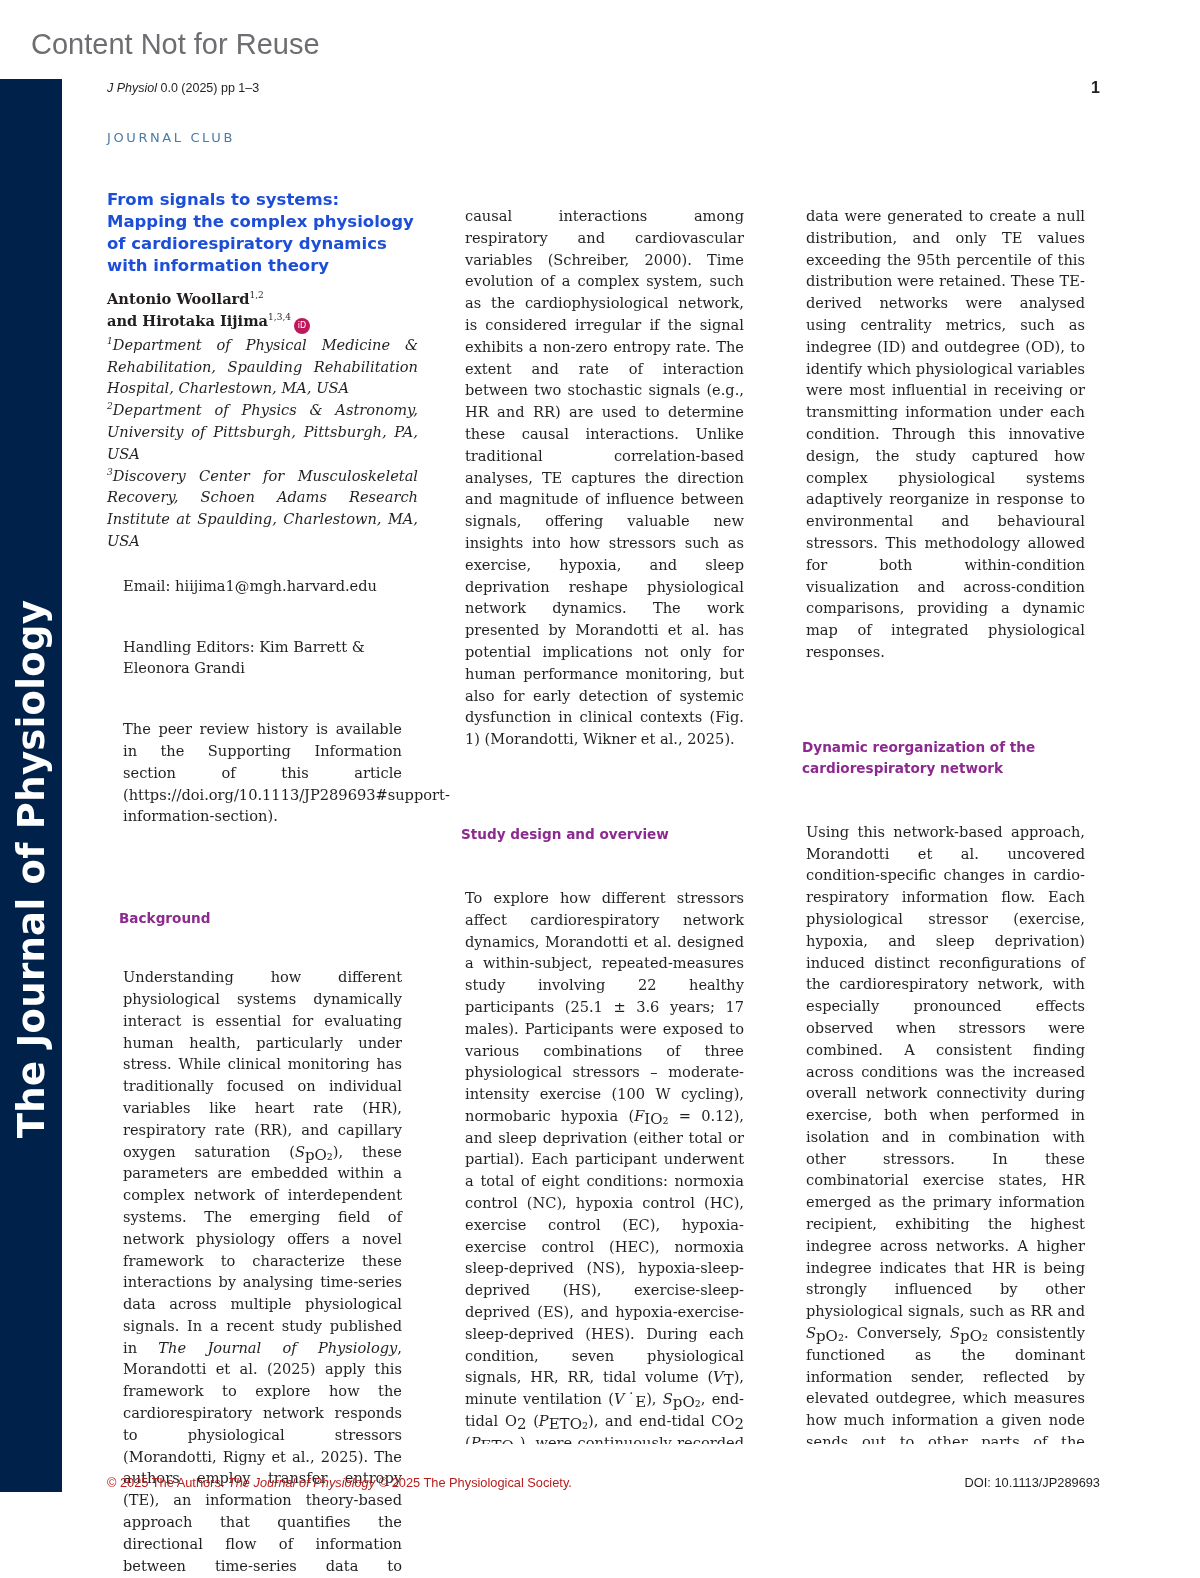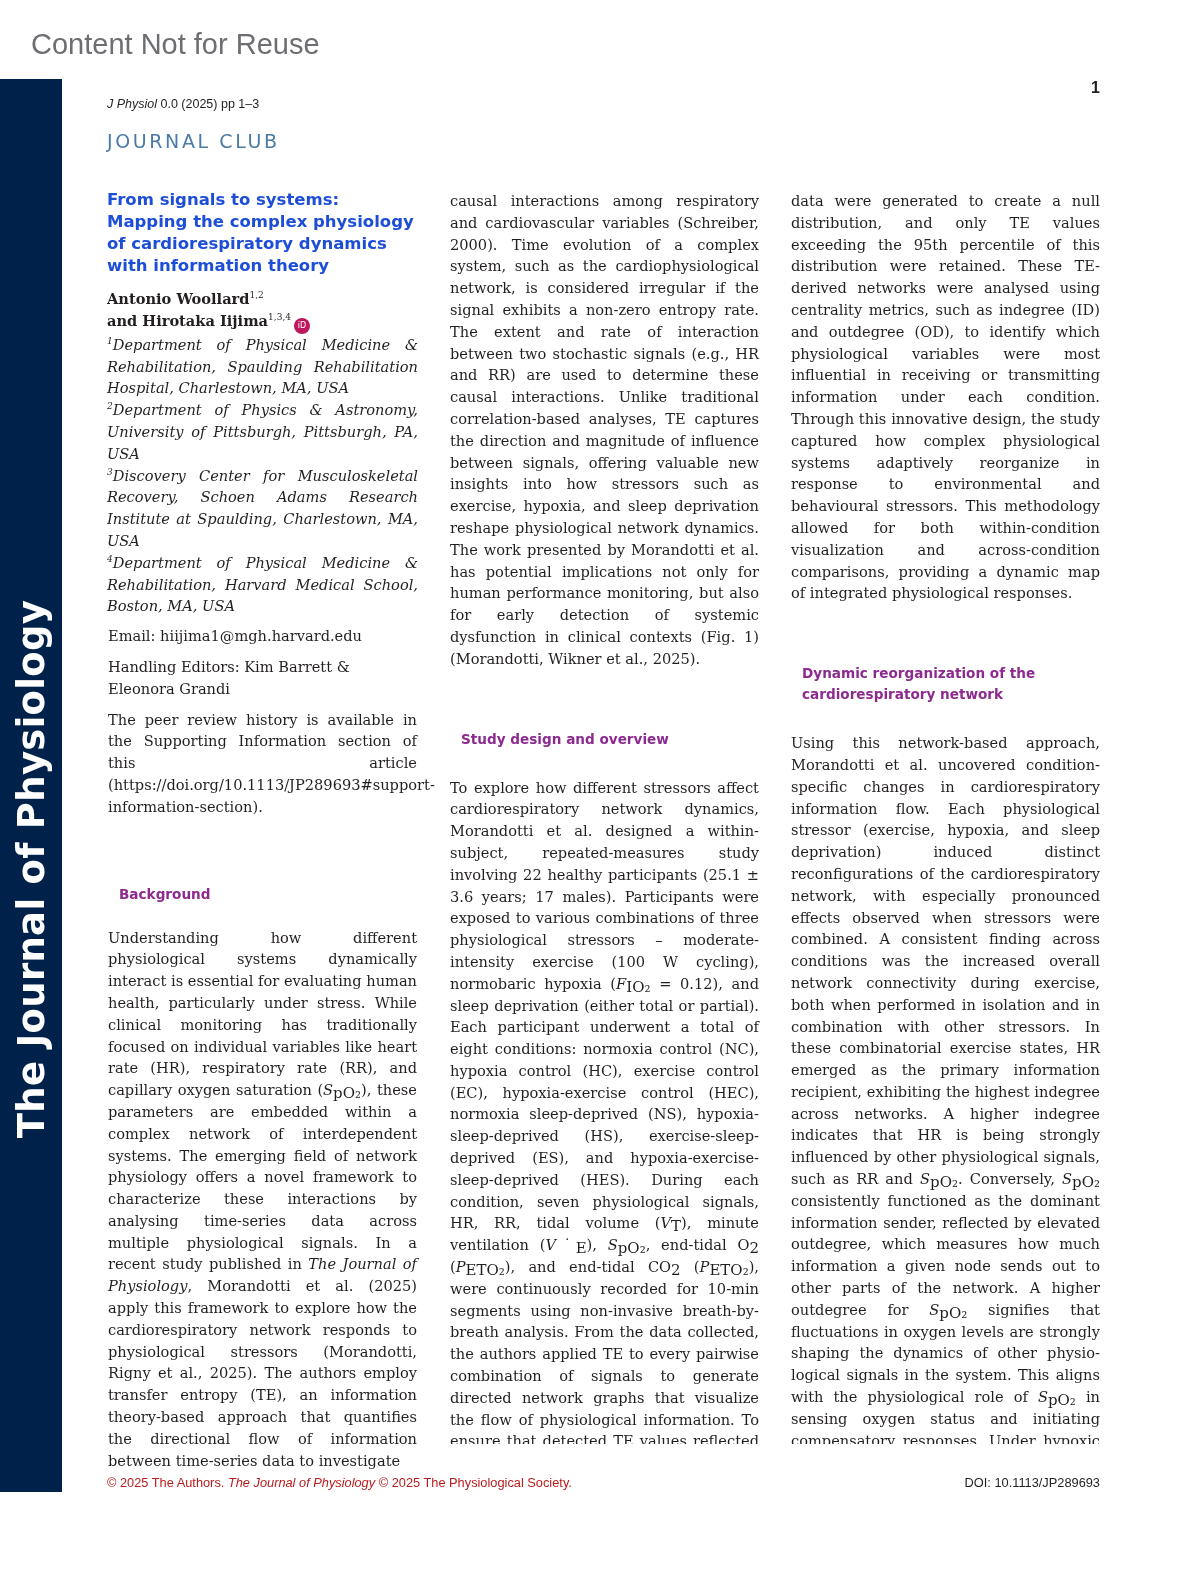--- a/index.html
+++ b/index.html
@@ -15,51 +15,51 @@
     position: absolute; left: 0; top: 79px; width: 62px; height: 1413px; background: #00224a;
   }
   .spine-text {
     position: absolute; left: 31px; top: 790px;
     transform: translate(-50%, -50%) rotate(-90deg);
     white-space: nowrap; color: #ffffff;
     font-family: "DejaVu Sans", sans-serif; font-weight: bold; font-size: 37px; letter-spacing: 0.3px;
   }
   .running-head {
     position: absolute; left: 107px; top: 81px;
-    font-family: "Liberation Sans", sans-serif; font-size: 12.5px; color: #231f20; margin-top: 16px;
+    font-family: "Liberation Sans", sans-serif; font-size: 12.5px; color: #231f20;
   }
   .running-head i { font-style: italic; }
   .page-num {
     position: absolute; right: 100px; top: 79px;
     font-family: "Liberation Sans", sans-serif; font-size: 16px; font-weight: bold; color: #231f20;
   }
   .section-label {
     position: absolute; left: 107px; top: 130px;
-    font-family: "DejaVu Sans", sans-serif; font-size: 19px; letter-spacing: 2.6px; color: #4a7ba7;
+    font-family: "DejaVu Sans", sans-serif; font-size: 13px; letter-spacing: 2.6px; color: #4a7ba7;
   }
   .col {
     position: absolute; top: 189px; width: 311px;
     font-size: 14.6px; line-height: 21.8px; text-align: justify; hyphens: manual;
   }
   .col1 { left: 107px; }
   .col2 { left: 449px; }
   .col3 { left: 790px; }
   .title {
     font-family: "DejaVu Sans", sans-serif; font-weight: bold; color: #1d4ed8;
     font-size: 16.5px; line-height: 22px; margin: 0 0 11px 0; text-align: left;
   }
   .authors { font-weight: bold; font-size: 14.6px; line-height: 21.8px; text-align: left; }
   .authors sup, .affil sup { font-size: 9px; font-weight: normal; vertical-align: 6px; line-height: 0; }
   .orcid {
     display: inline-block; width: 16px; height: 16px; border-radius: 50%; background: #be185d;
     color: #fff; font-family: "DejaVu Sans", sans-serif; font-size: 8px; line-height: 16px;
     text-align: center; vertical-align: -2px; margin-left: 3px; font-weight: normal;
   }
   .affil { font-style: italic; }
-  .para { margin: 1px; }
+  .para { margin: 16px; }
   .gap-s { height: 7px; }
   .heading {
     font-family: "DejaVu Sans", sans-serif; font-weight: bold; color: #8d2a90;
     font-size: 13.6px; line-height: 21px; text-align: left; margin: 12px;
   }
   .sub { font-size: 15px; vertical-align: -3px; line-height: 0; }
   .footer-left {
     position: absolute; left: 107px; top: 1475px;
     font-family: "Liberation Sans", sans-serif; font-size: 12.8px; color: #b91c1c;
   }
@@ -84,21 +84,20 @@
 <div class="col col1">
   <h1 class="title">From signals to systems: Mapping the complex physiology of cardiorespiratory dynamics with information theory</h1>
   <div class="authors">
     <div><span>Antonio Woollard</span><sup>1,2</sup></div>
     <div><span>and </span><span>Hirotaka Iijima</span><sup>1,3,4</sup><span class="orcid">iD</span></div>
   </div>
   <div class="affil">
     <div><sup>1</sup><span>Department of Physical Medicine &amp; Rehabilitation, Spaulding Rehabilitation Hospital, Charlestown, MA, USA</span></div>
     <div><sup>2</sup><span>Department of Physics &amp; Astronomy, University of Pittsburgh, Pittsburgh, PA, USA</span></div>
     <div><sup>3</sup><span>Discovery Center for Musculoskeletal Recovery, Schoen Adams Research Institute at Spaulding, Charlestown, MA, USA</span></div>
-    <div><sup>4</sup><span>Department of Physical Medicine &amp; Rehabilitation, Harvard Medical School, Boston, MA, USA</span></div>
   </div>
   <div class="gap-s"></div>
   <p class="para" style="text-align:left">Email: hiijima1@mgh.harvard.edu</p>
   <div class="gap-s"></div>
   <p class="para" style="text-align:left">Handling Editors: Kim Barrett &amp; Eleonora Grandi</p>
   <div class="gap-s"></div>
   <p class="para">The peer review history is available in the Supporting Information section of this article (https://doi.org/10.1113/JP289693#support-information-section).</p>
   <div style="height:53px"></div>
   <h2 class="heading">Background</h2>
   <div style="height:9px"></div>

